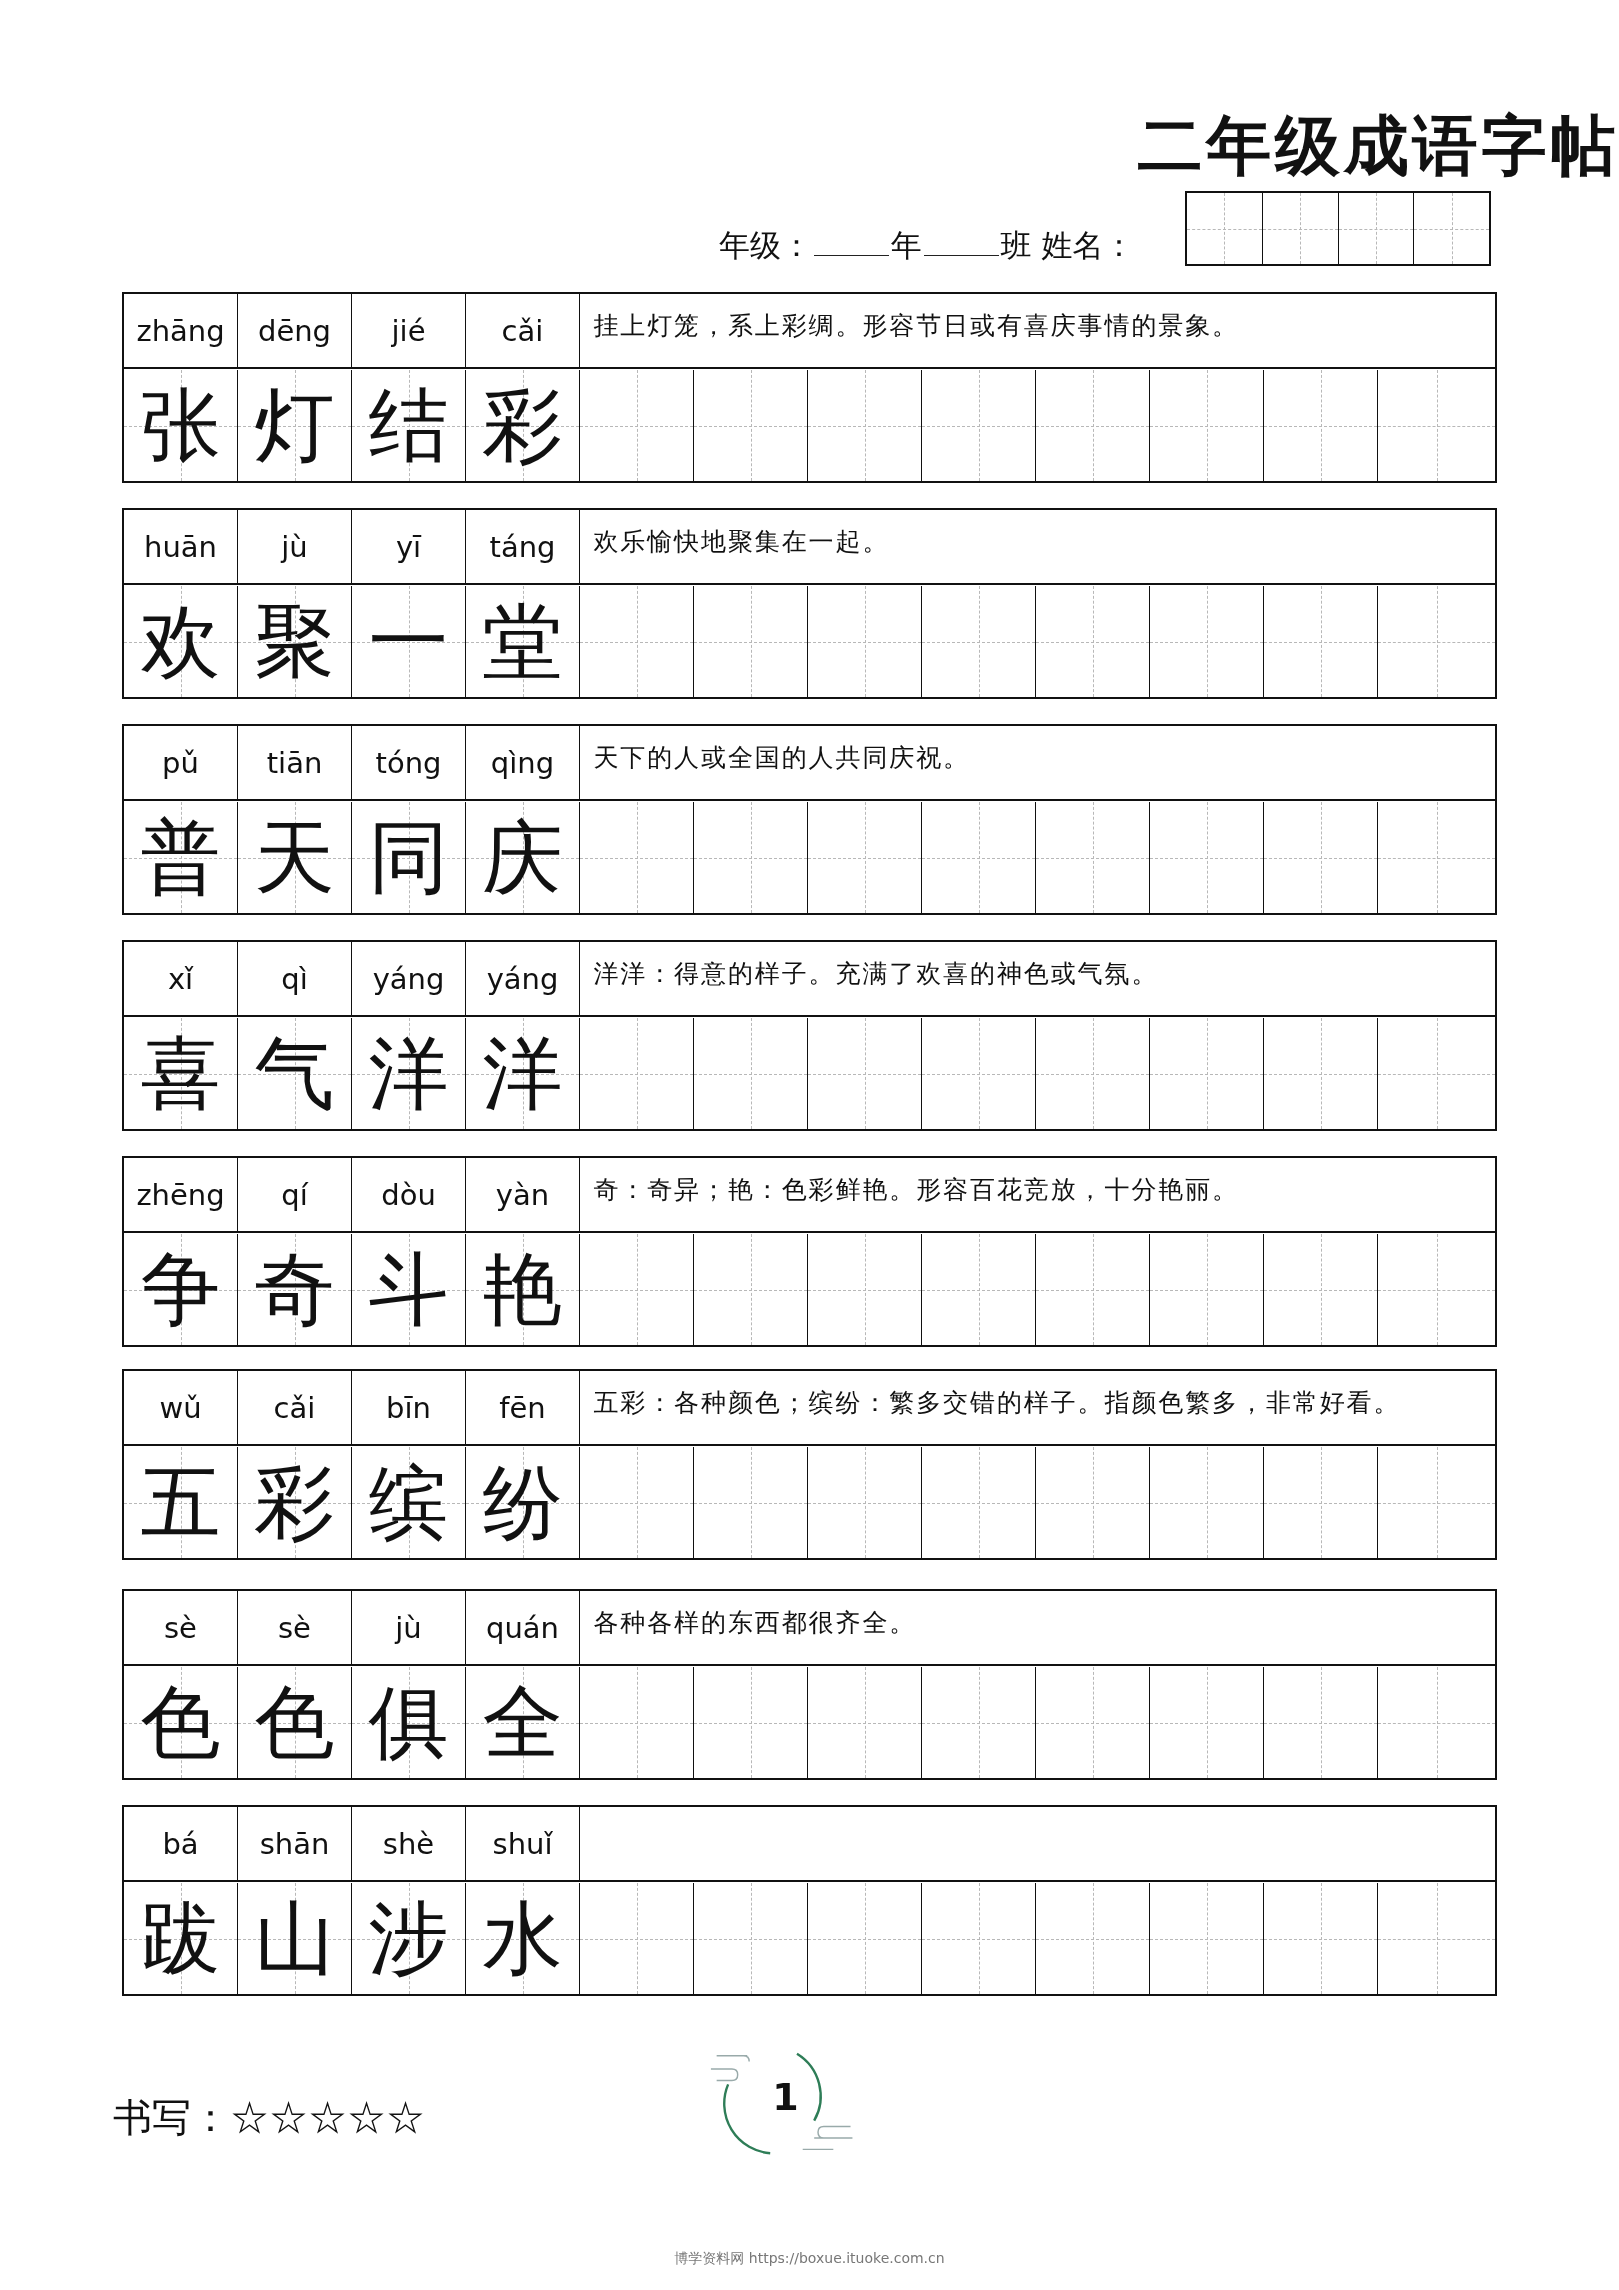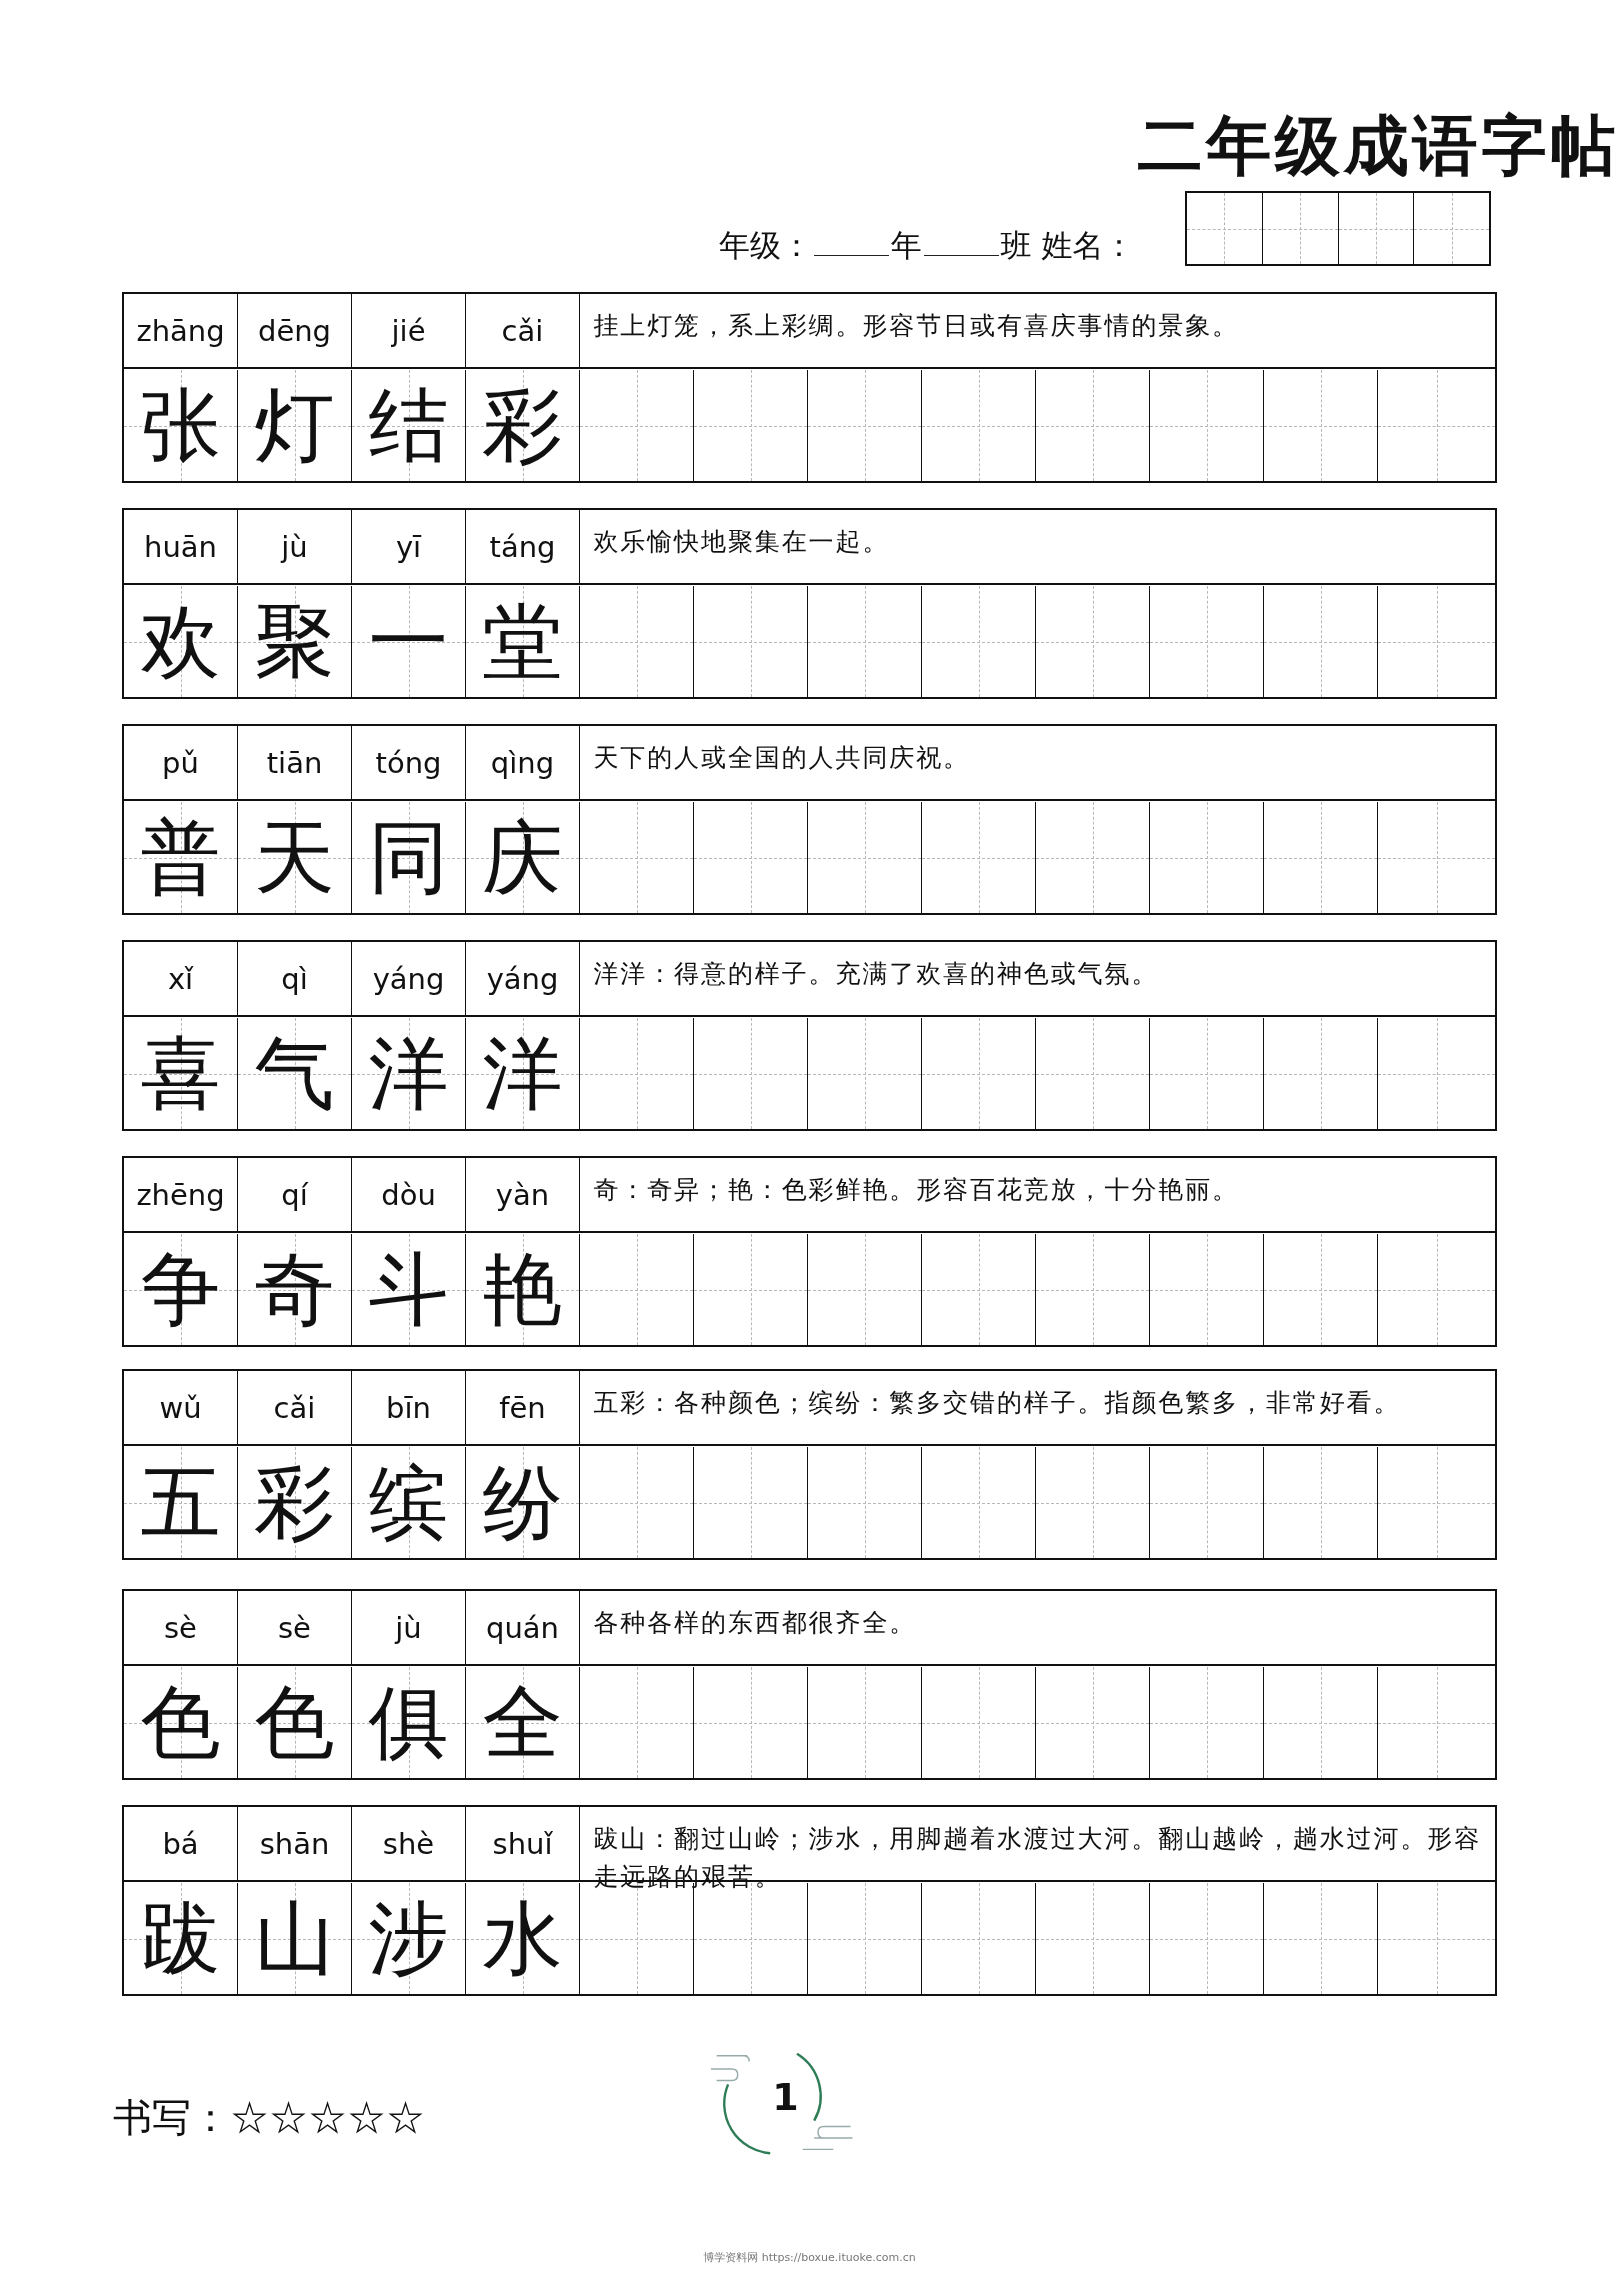--- a/index.html
+++ b/index.html
@@ -26,21 +26,21 @@
   .crow { position:absolute; left:0; right:0; top:76px; bottom:0; display:flex; }
   .ccell { flex:0 0 114px; width:114px; position:relative; border-right:1.9px solid #111; box-sizing:border-box;
            display:flex; align-items:center; justify-content:center; }
   .ccell:last-child { border-right:none; flex:1; }
   .ccell .ch { position:relative; z-index:2; font-size:80px; line-height:1; font-family:"DejaVu Serif","Liberation Serif",serif; }
 
   .footer-rating { position:absolute; left:113px; top:2091px; font-size:39px; white-space:nowrap; }
   .pagebadge { position:absolute; left:709px; top:2046px; width:153px; height:115px; }
   .pagenum { position:absolute; left:0; right:0; top:29px; text-align:center; font-family:"DejaVu Sans","Liberation Sans",sans-serif; font-size:38px; font-weight:bold; }
   .watermark { position:absolute; top:2250px; left:0; width:1619px; text-align:center;
-               font-family:"DejaVu Sans","Liberation Sans",sans-serif; font-size:11px; color:#777; }
+               font-family:"DejaVu Sans","Liberation Sans",sans-serif; font-size:14px; color:#777; }
 </style>
 </head>
 <body>
 
 <div class="title">二年级成语字帖</div>
 
 <div class="info">
   <span>年级：</span><span class="blank"></span><span>年</span><span class="blank"></span><span>班</span>
   <span>姓名：</span>
 </div>
@@ -504,21 +504,20 @@
           <div class="guide-h"></div>
         </div>
       </div>
     </div>
     <div class="block" style="top: 1805px; padding-left: 28px;">
       <div class="prow">
         <div class="pcell">bá</div>
         <div class="pcell">shān</div>
         <div class="pcell">shè</div>
         <div class="pcell">shuǐ</div>
-        <div class="defn">跋山：翻过山岭；涉水，用脚趟着水渡过大河。翻山越岭，趟水过河。形容走远路的艰苦。</div>
       </div>
       <div class="crow">
         <div class="ccell">
           <div class="guide-v"></div>
           <div class="guide-h"></div>
           <span class="ch">跋</span>
         </div>
         <div class="ccell">
           <div class="guide-v"></div>
           <div class="guide-h"></div>

